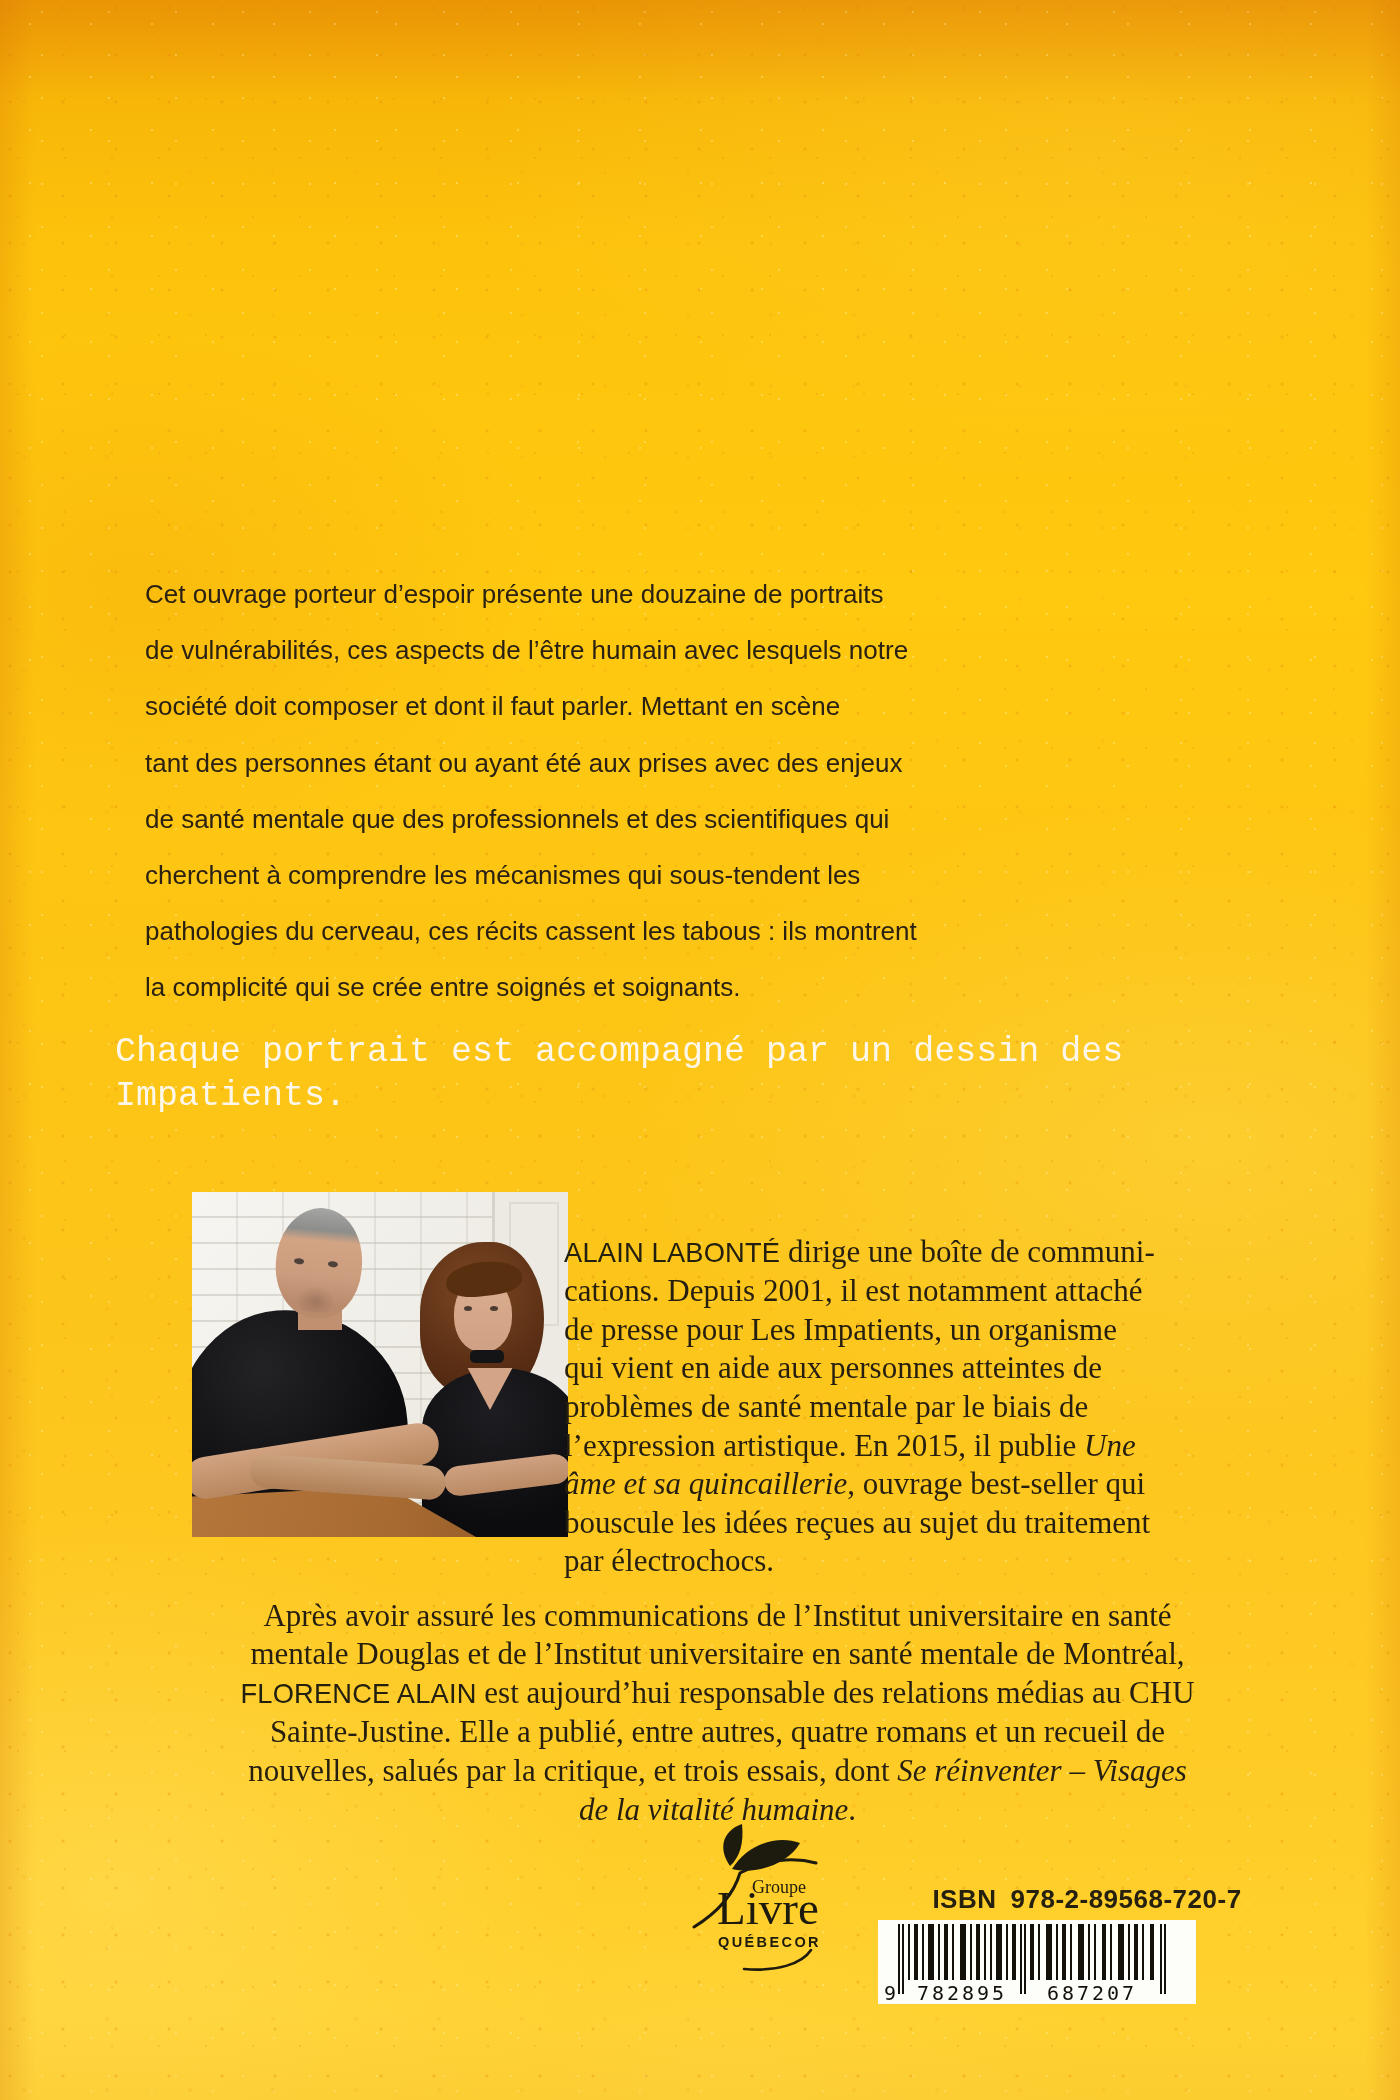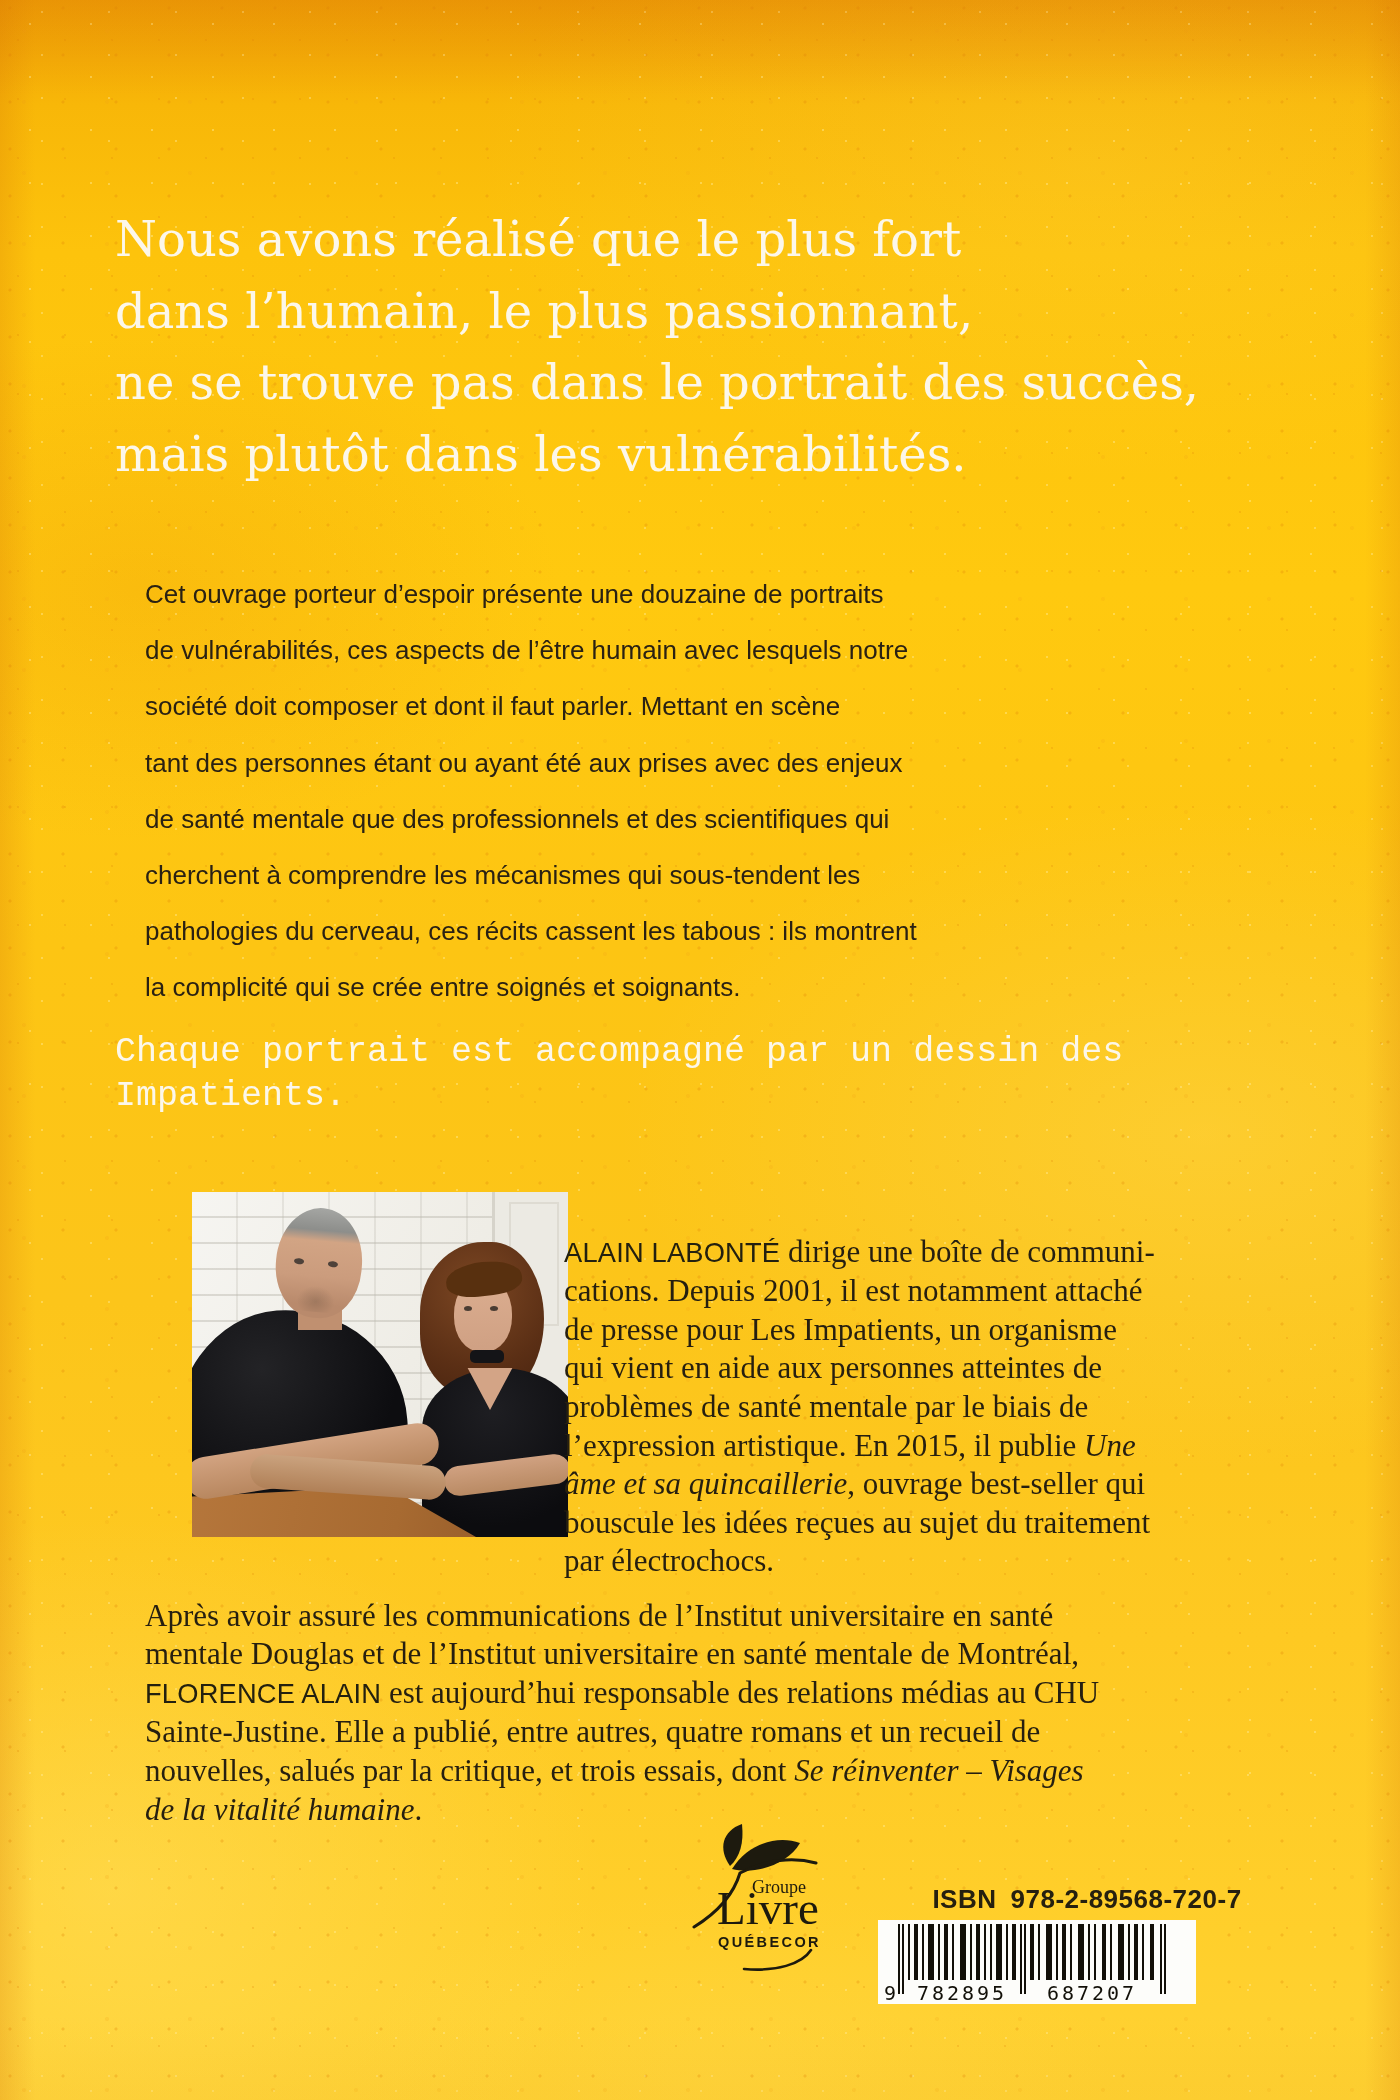--- a/index.html
+++ b/index.html
@@ -55,21 +55,21 @@
   .bio{
     font-family:"Liberation Serif",serif;
     color:#261f10;
   }
   .bio .name{
     font-family:"Liberation Sans",sans-serif;
     font-size:0.88em;letter-spacing:0.2px;color:#23200f;
   }
   .bio .it{font-style:italic;}
   .bio-alain{left:564px;top:1194px;width:650px;font-size:31px;line-height:38.6px;}
-  .bio-florence{left:145px;top:1558px;width:1145px;font-size:31px;line-height:38.6px;}
+  .bio-florence{left:145px;top:1558px;width:1145px;font-size:31px;line-height:38.6px;text-align:center;}
 
   
   .photo{
     left:192px;top:1192px;width:376px;height:345px;
     background:#f2f0ea;overflow:hidden;
     box-shadow:inset 0 0 42px rgba(60,50,30,0.10);
   }
   .photo *{position:absolute;}
   .wall{inset:0;
     background-image:
@@ -108,24 +108,20 @@
   }
   .isbn-line .num{margin-left:14px;}
   .barcode-box{left:878px;top:1920px;width:318px;height:84px;background:#fdfdfa;}
   .barcode-box svg{display:block;}
 </style>
 </head>
 <body>
 
 <div class="cover">
 
-  <div class="layer quote pre">Nous avons réalisé que le plus fort
-dans l’humain, le plus passionnant,
-ne se trouve pas dans le portrait des succès,
-mais plutôt dans les vulnérabilités.</div>
 
   <div class="layer synopsis pre">Cet ouvrage porteur d’espoir présente une douzaine de portraits
 de vulnérabilités, ces aspects de l’être humain avec lesquels notre
 société doit composer et dont il faut parler. Mettant en scène
 tant des personnes étant ou ayant été aux prises avec des enjeux
 de santé mentale que des professionnels et des scientifiques qui
 cherchent à comprendre les mécanismes qui sous-tendent les
 pathologies du cerveau, ces récits cassent les tabous : ils montrent
 la complicité qui se crée entre soignés et soignants.</div>
 

